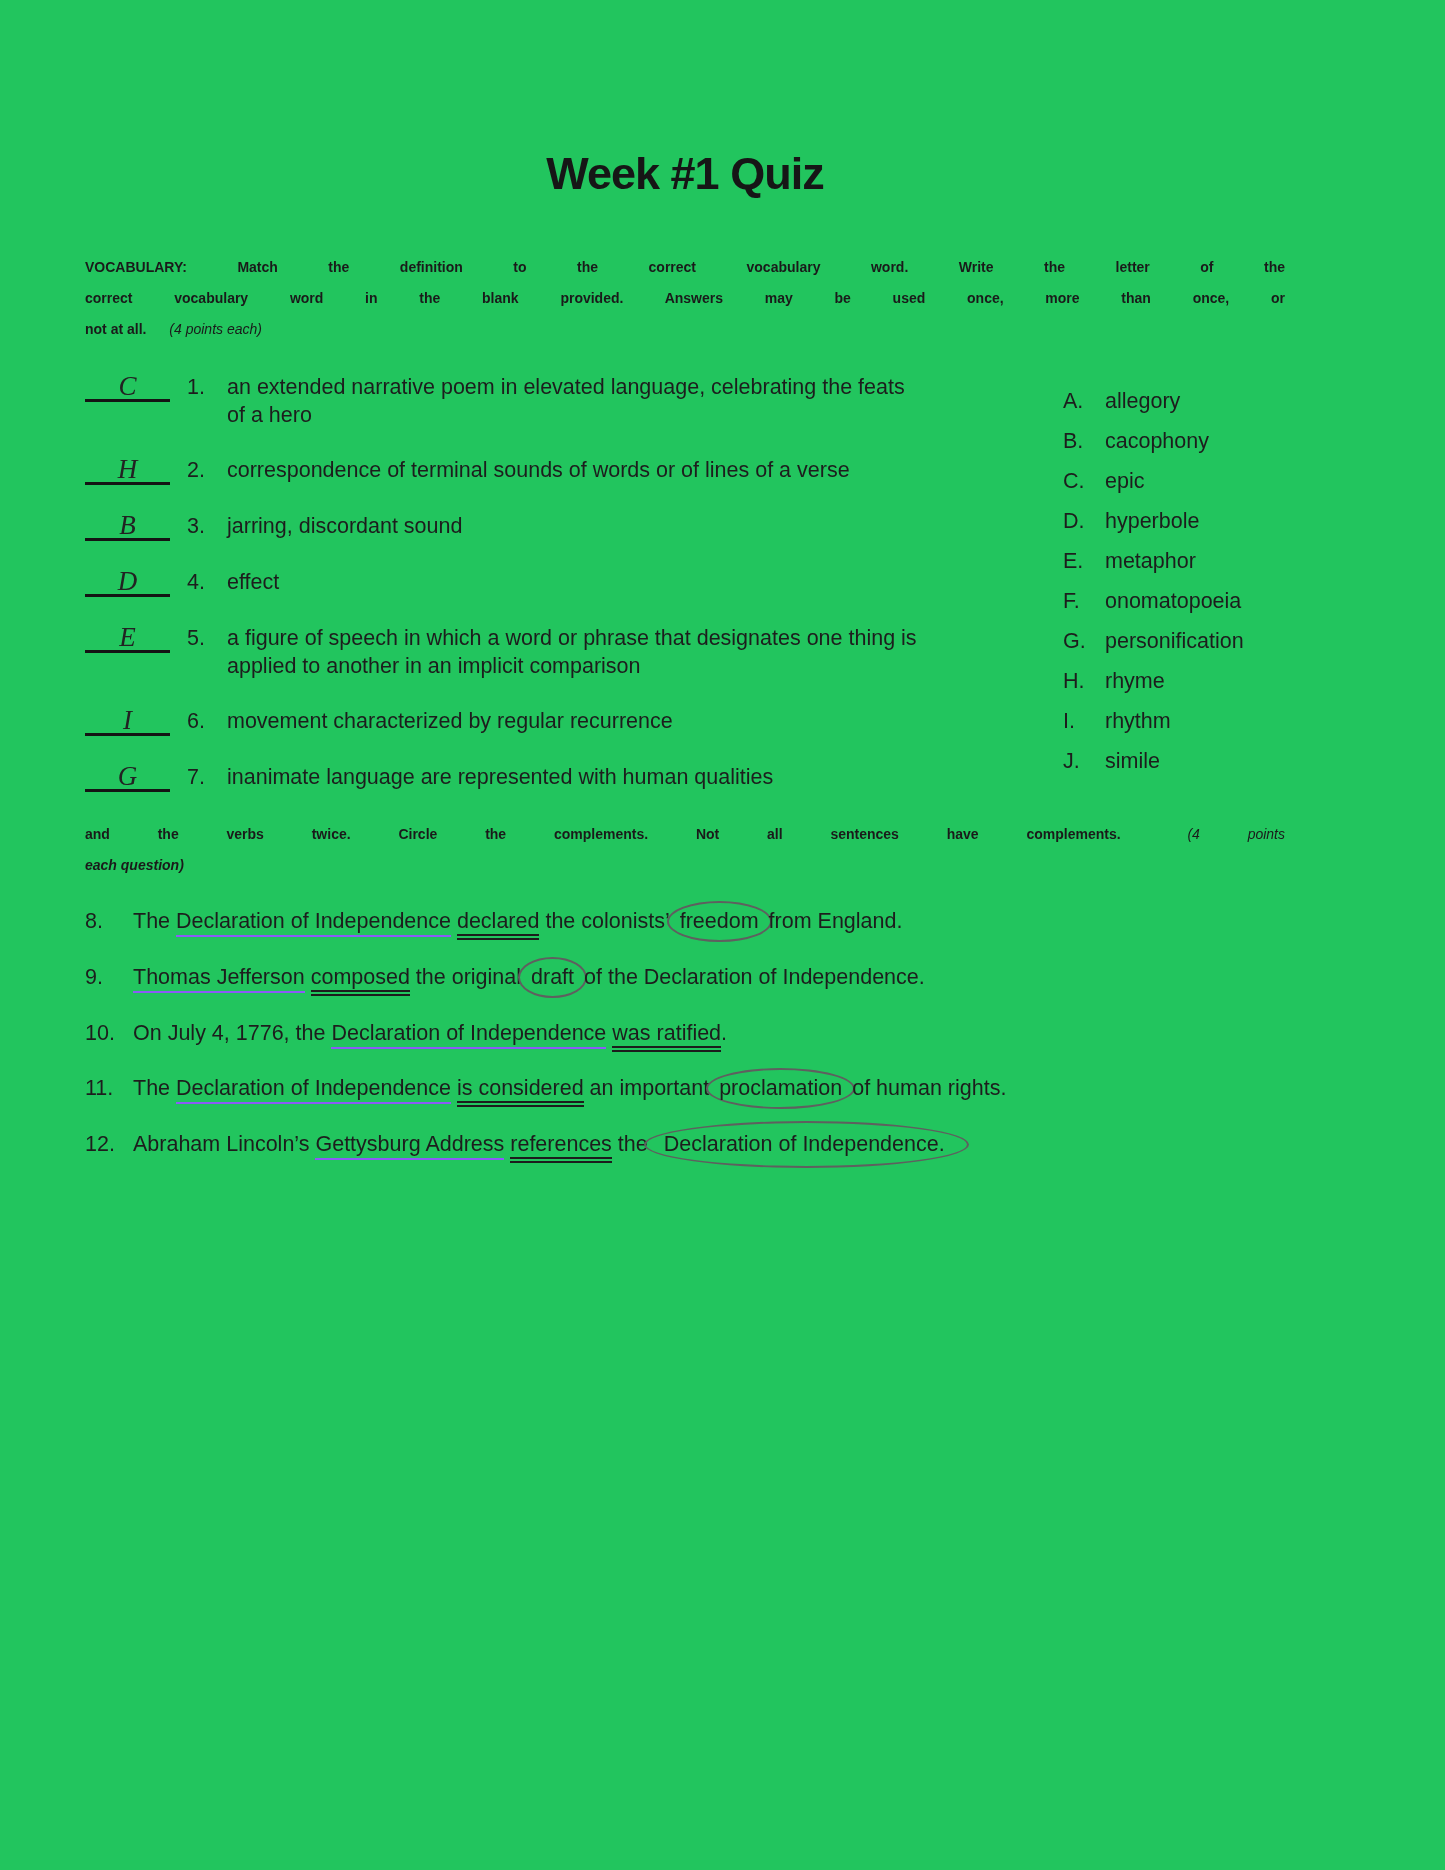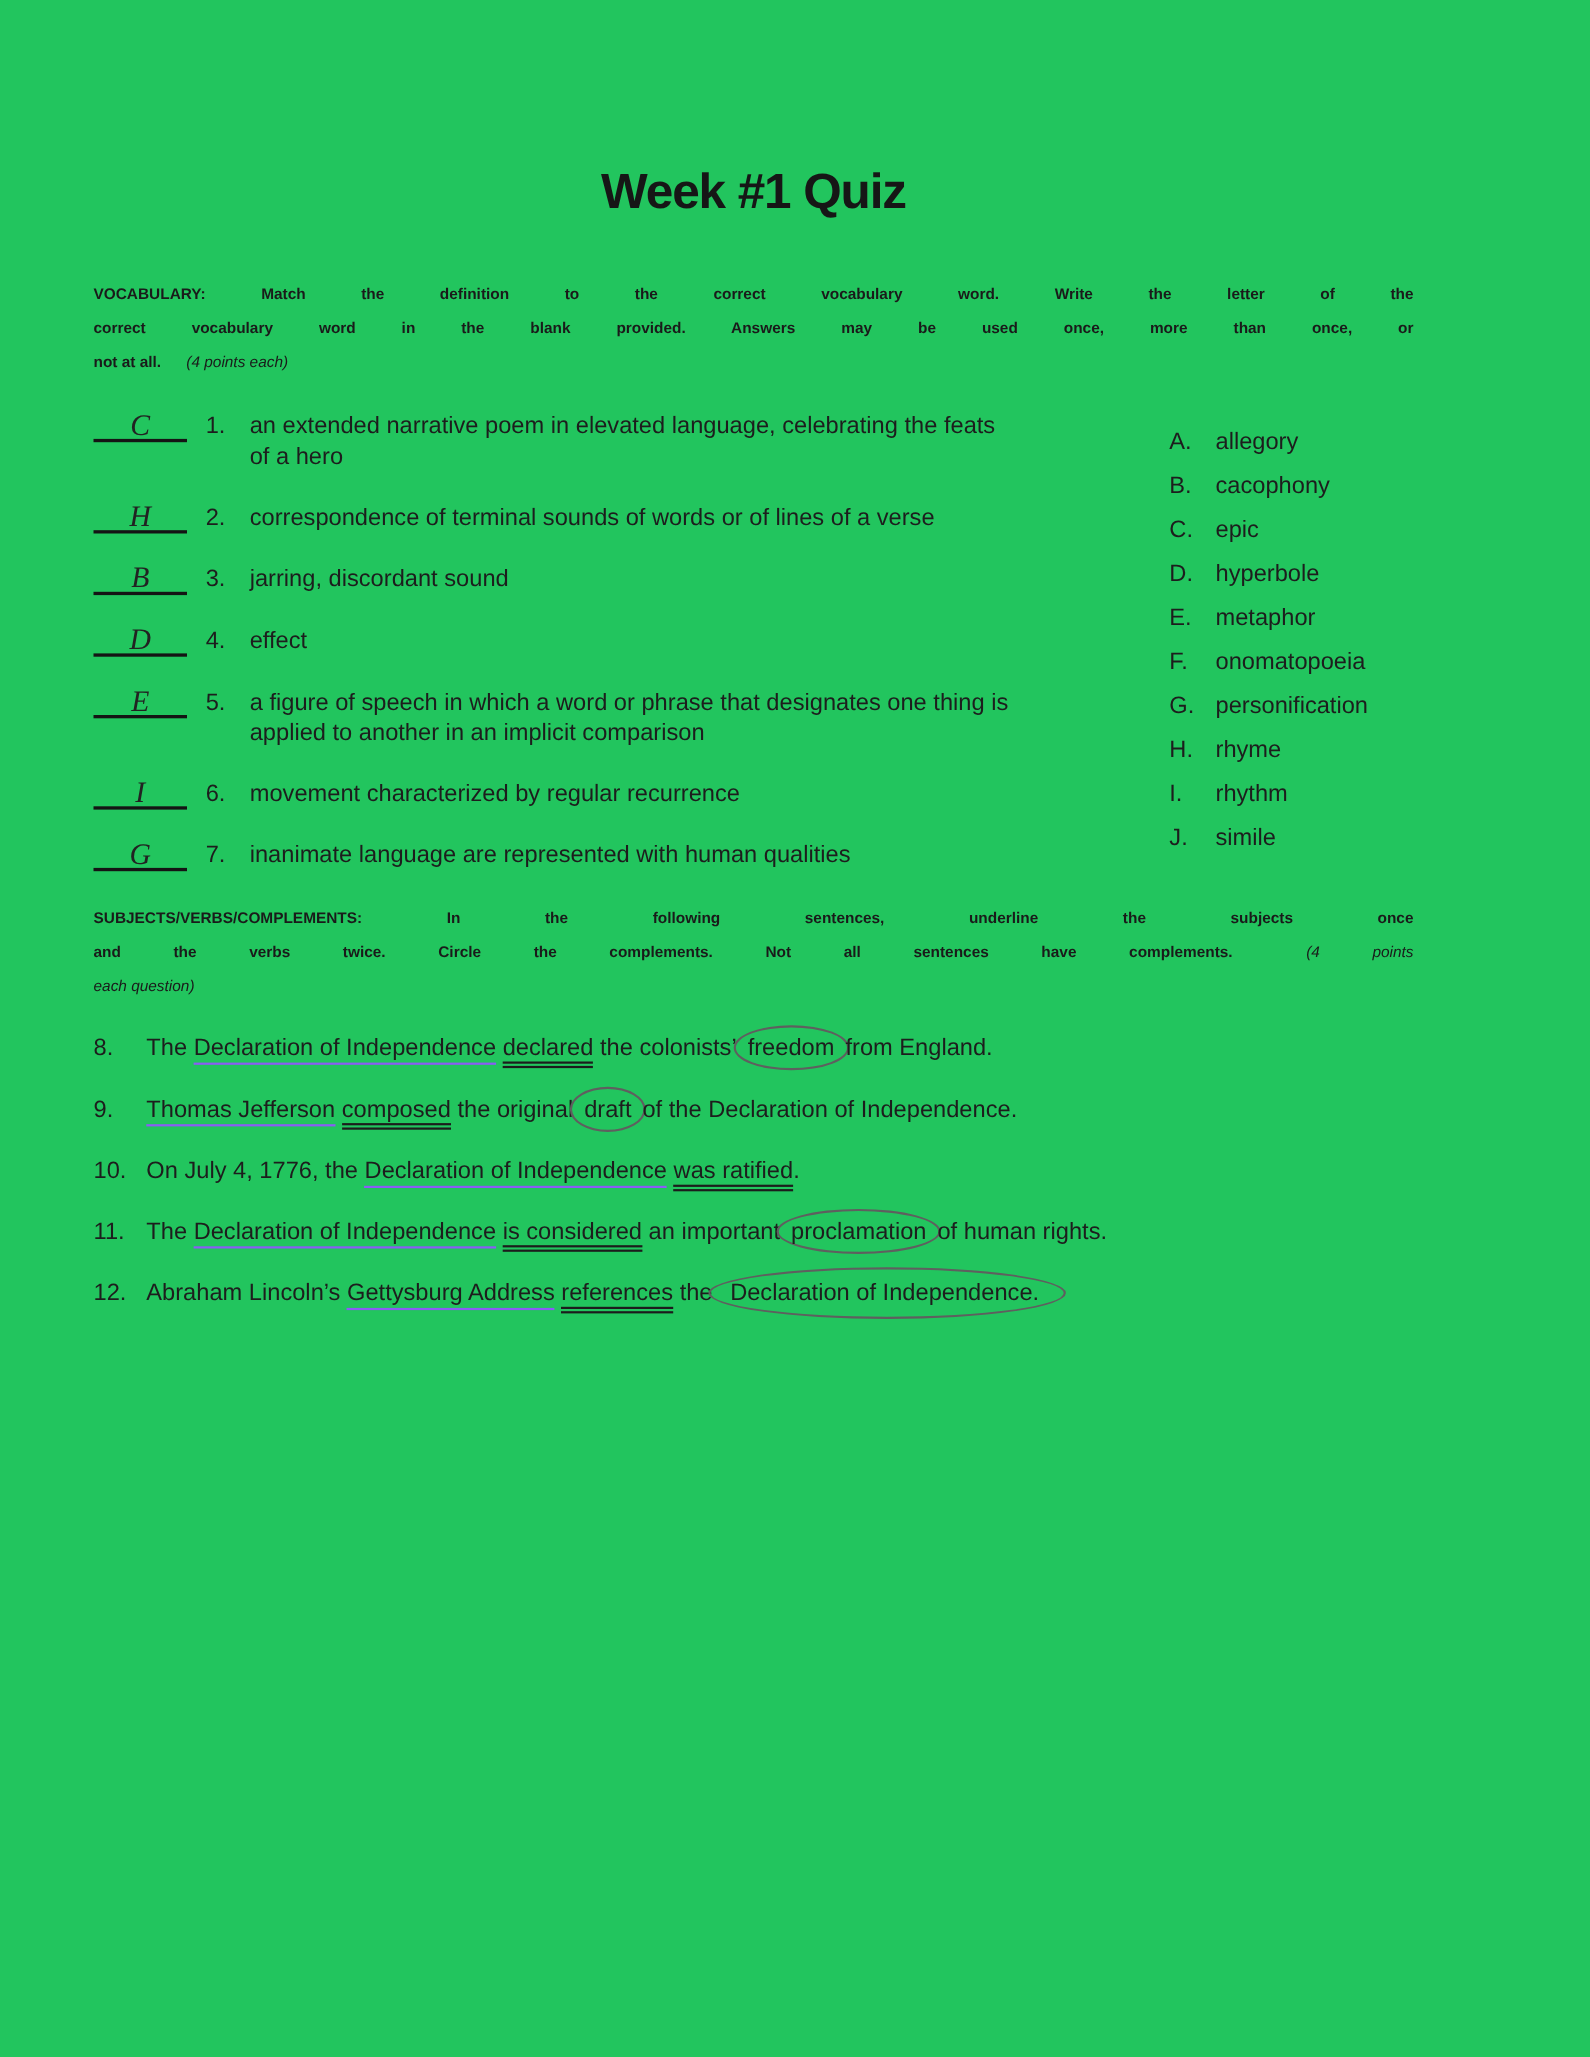--- a/index.html
+++ b/index.html
@@ -245,27 +245,26 @@
         <span class="wb-word">rhythm</span>
       </div>
       <div class="wb-row">
         <span class="wb-letter">J.</span>
         <span class="wb-word">simile</span>
       </div>
     </div>
   </div>
 
   <div class="instr svc-head">
-    <div class="jline">SUBJECTS/VERBS/COMPLEMENTS: In the following sentences, underline the subjects once</div>
     <div class="jline">
       <span>and the verbs twice. Circle the complements. Not all sentences have complements.</span>
       <span class="seg-it">(4 points</span>
     </div>
     <div class="lastline">
-      <span class="seg-it" style="margin-left:0;">each question)</span>
+      <span class="seg-it" style="margin-left:0;font-weight:bold;">each question)</span>
     </div>
   </div>
 
   <div class="sentences">
 
     <div class="srow">
       <span class="snum">8.</span>
       <span class="stext"><span>The </span><span class="u1">Declaration of Independence</span><span> </span><span class="u2">declared</span><span> the colonists’</span><span class="circ">freedom</span><span>from England.</span></span>
     </div>
 

